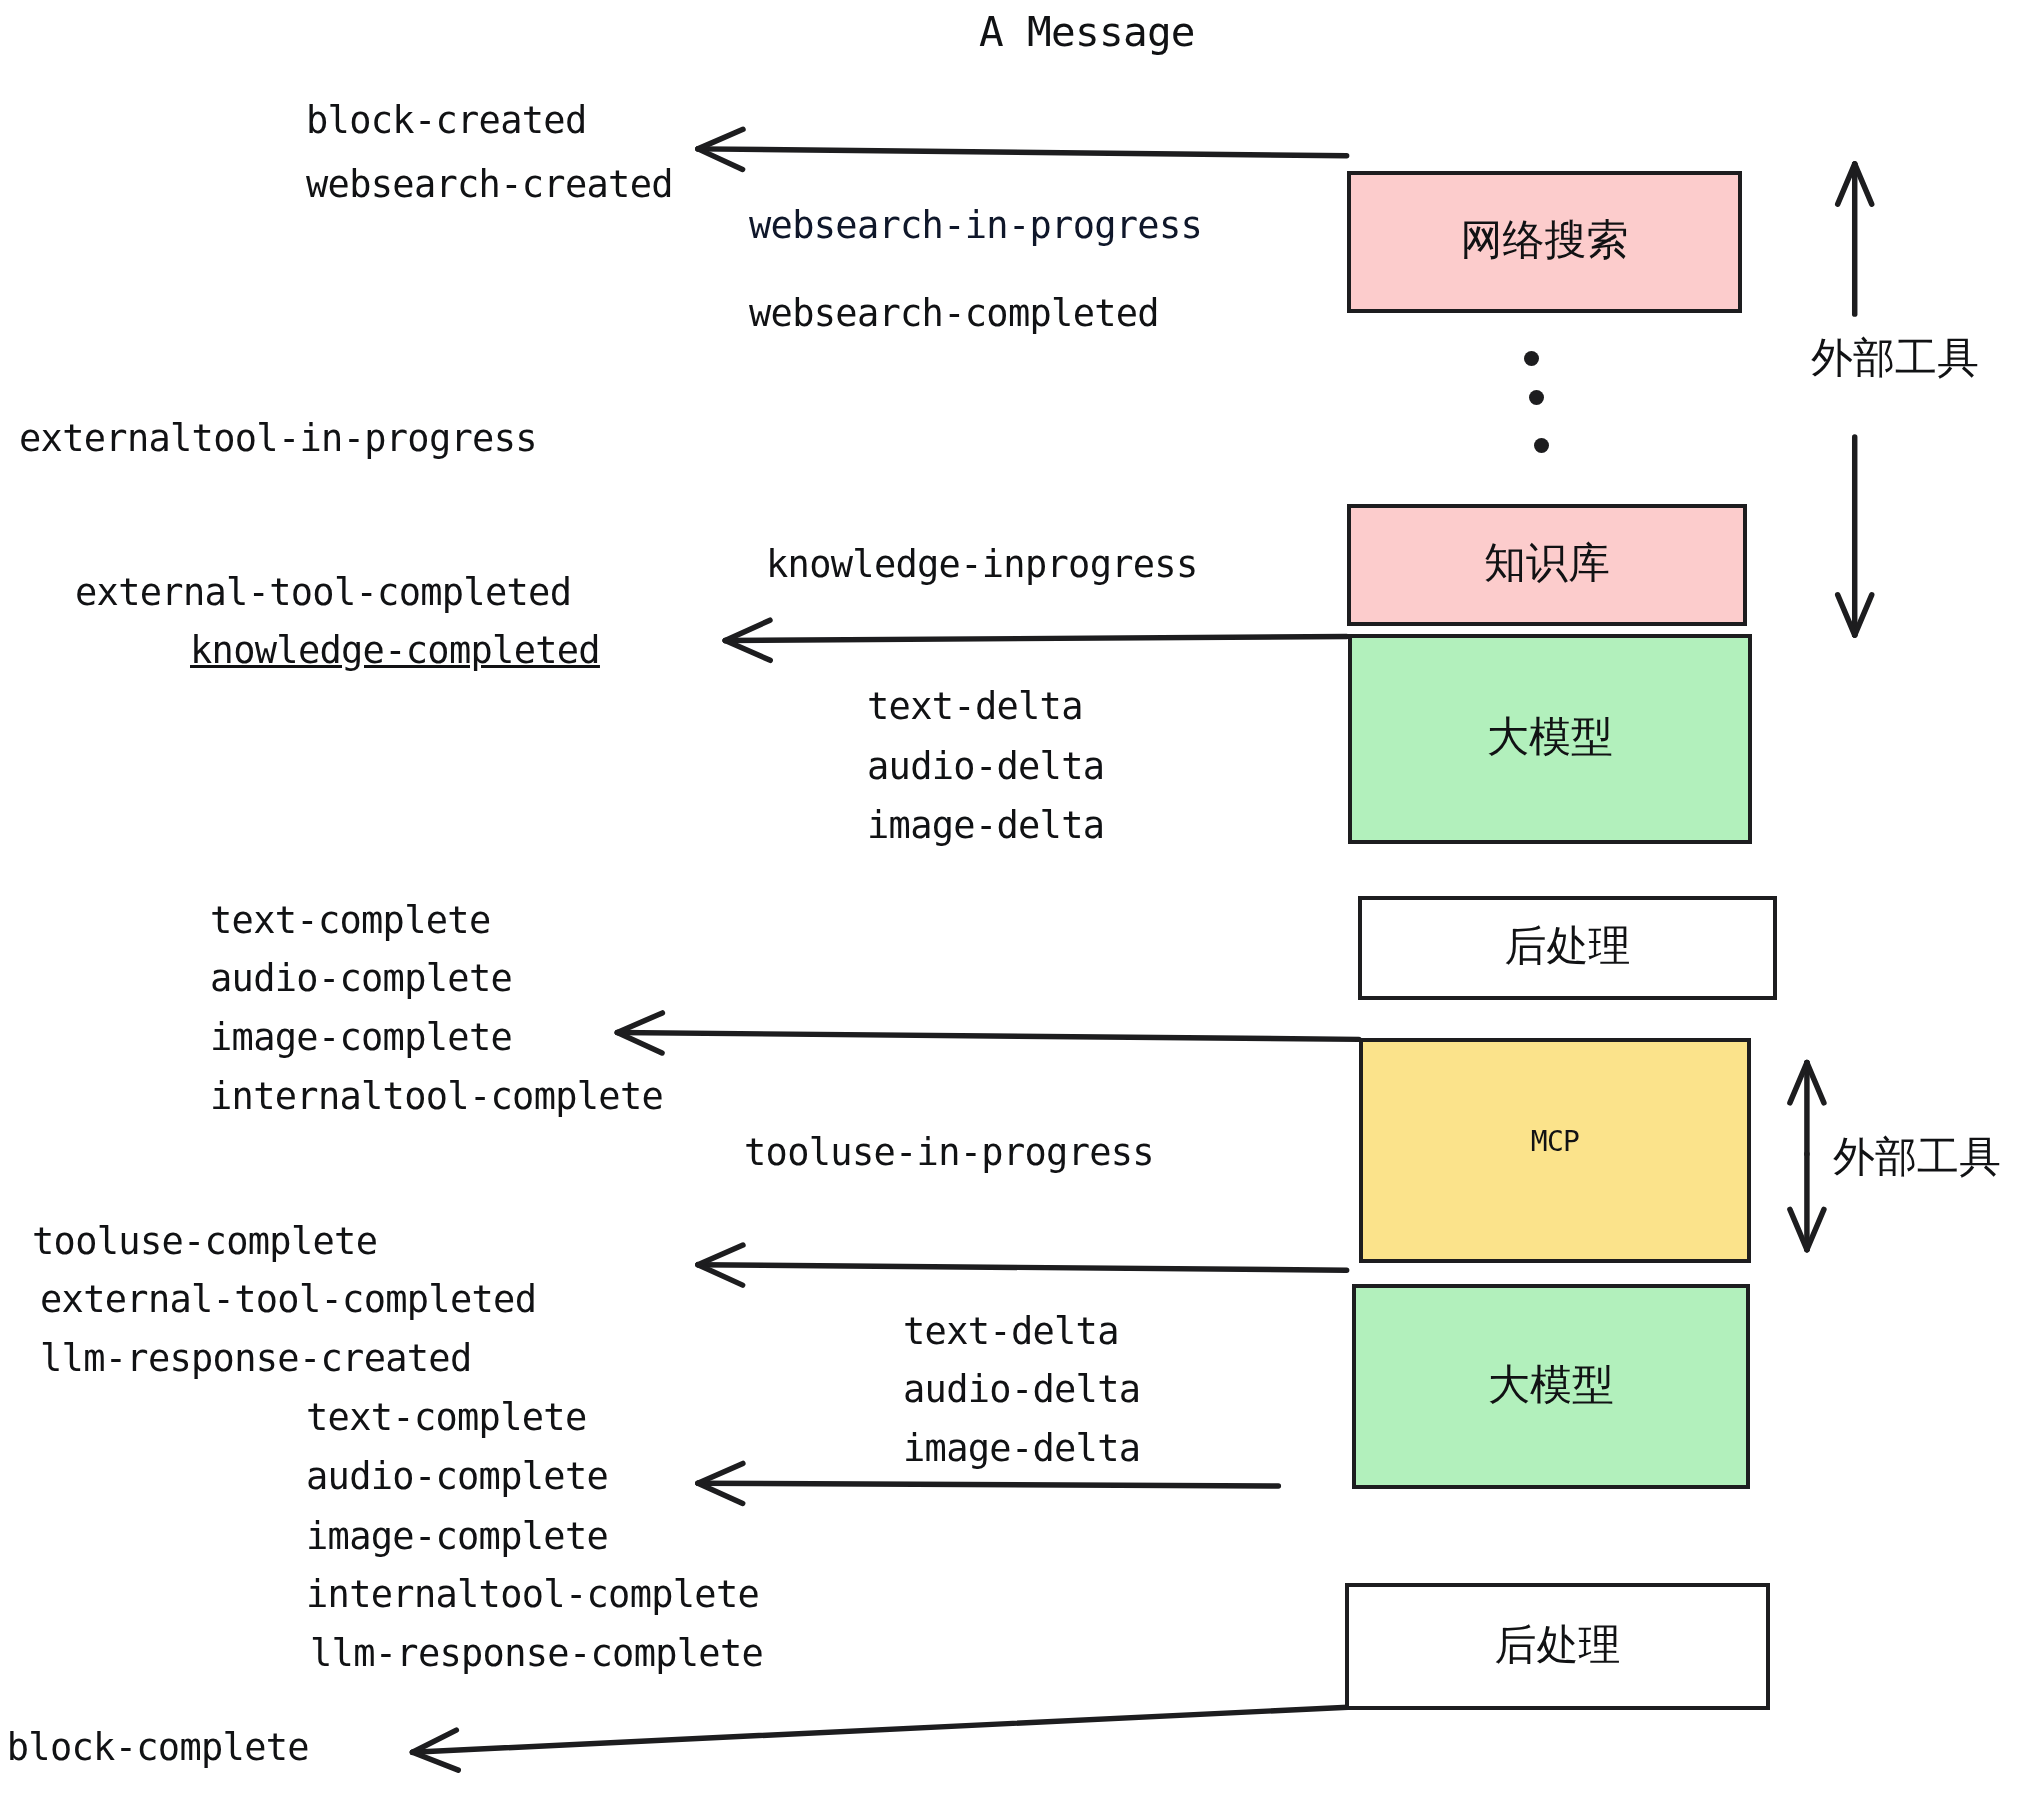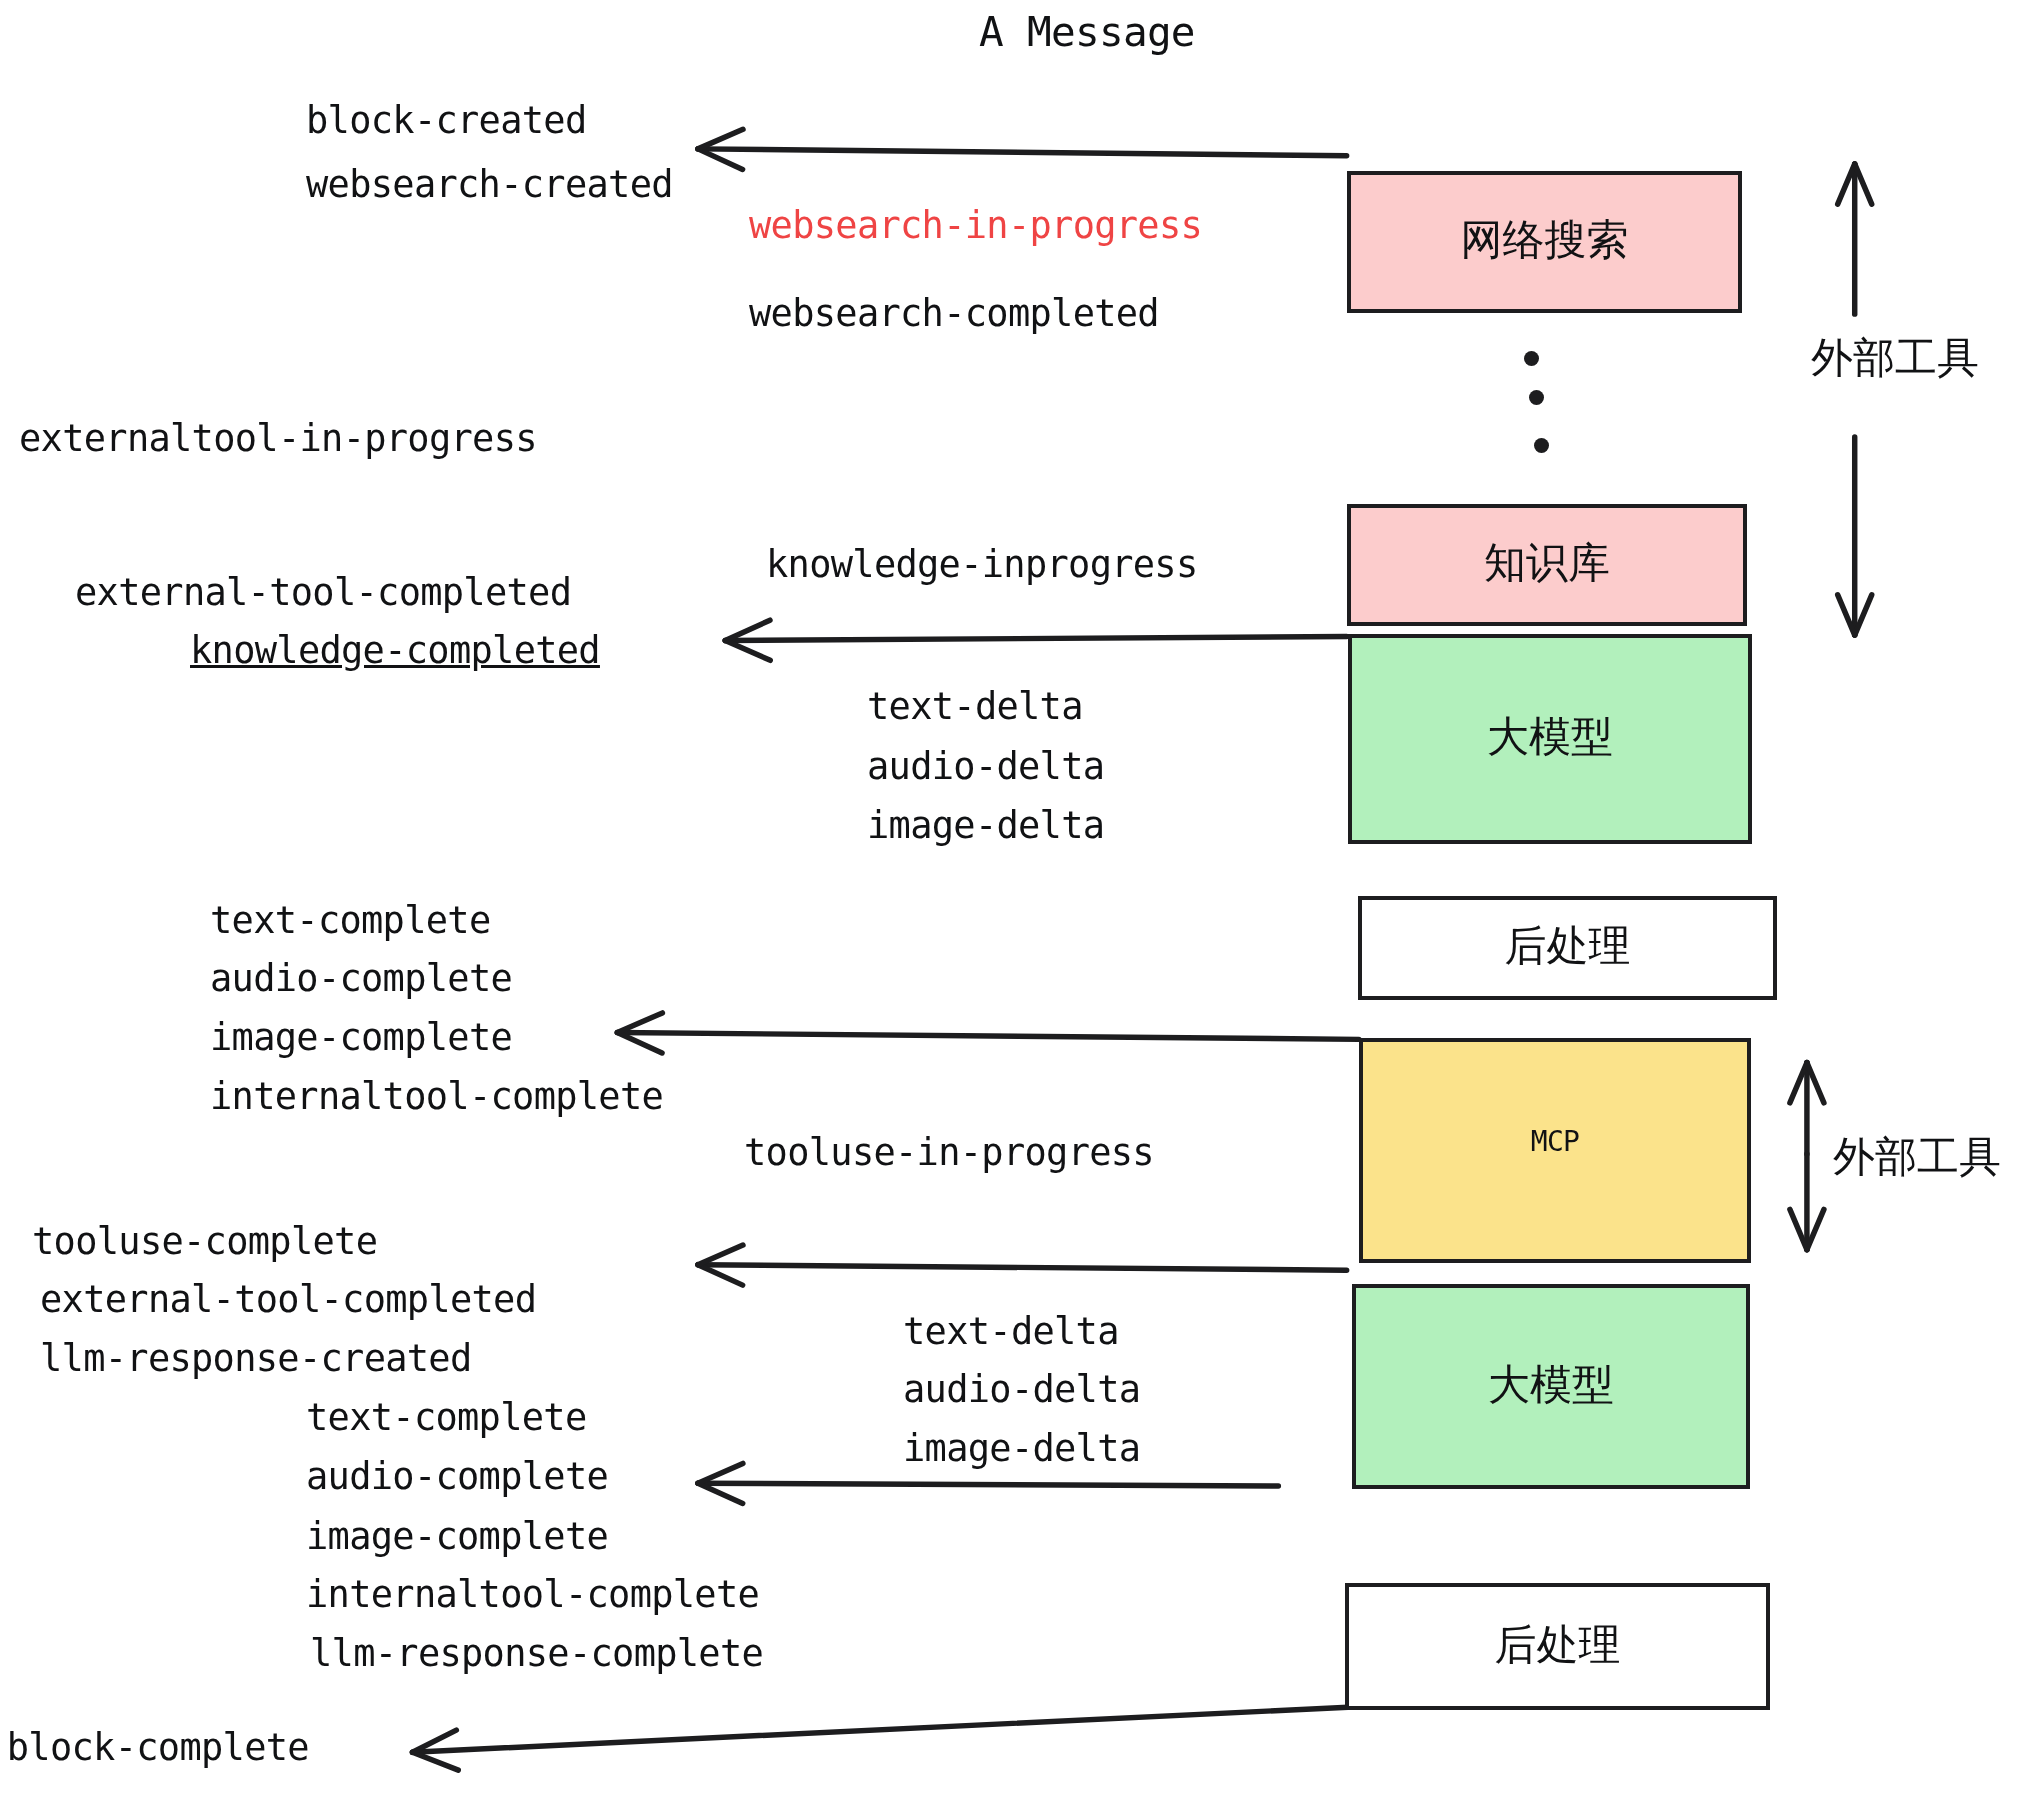--- a/index.html
+++ b/index.html
@@ -115,21 +115,21 @@
       <div class="boxlabel" style="left: 1345px; width: 425px; top: 1624px;">后处理</div>
     </div>
   <div id="dots-layer">
       <div class="dot" style="left: 1524px; top: 351px; background: rgb(29, 29, 31);"></div>
       <div class="dot" style="left: 1529px; top: 390px; background: rgb(29, 29, 31);"></div>
       <div class="dot" style="left: 1534px; top: 438px; background: rgb(29, 29, 31);"></div>
     </div>
   <div id="events-layer">
       <div class="evt" style="left: 306px; top: 102px; color: rgb(17, 18, 20);">block-created</div>
       <div class="evt" style="left: 306px; top: 166px; color: rgb(17, 18, 20);">websearch-created</div>
-      <div class="evt" style="left: 749px; top: 207px; color: #ef4444;">websearch-in-progress</div>
+      <div class="evt" style="left: 749px; top: 207px; color: #0f172a;">websearch-in-progress</div>
       <div class="evt" style="left: 749px; top: 295px; color: rgb(17, 18, 20);">websearch-completed</div>
       <div class="evt" style="left: 19px; top: 420px; color: rgb(17, 18, 20);">externaltool-in-progress</div>
       <div class="evt" style="left: 766px; top: 546px; color: rgb(17, 18, 20);">knowledge-inprogress</div>
       <div class="evt" style="left: 75px; top: 574px; color: rgb(17, 18, 20);">external-tool-completed</div>
       <div class="evt" style="left: 190px; top: 632px; color: rgb(17, 18, 20); text-decoration: underline;">knowledge-completed</div>
       <div class="evt" style="left: 867px; top: 688px; color: rgb(17, 18, 20);">text-delta</div>
       <div class="evt" style="left: 867px; top: 748px; color: rgb(17, 18, 20);">audio-delta</div>
       <div class="evt" style="left: 867px; top: 807px; color: rgb(17, 18, 20);">image-delta</div>
       <div class="evt" style="left: 210px; top: 902px; color: rgb(17, 18, 20);">text-complete</div>
       <div class="evt" style="left: 210px; top: 960px; color: rgb(17, 18, 20);">audio-complete</div>

